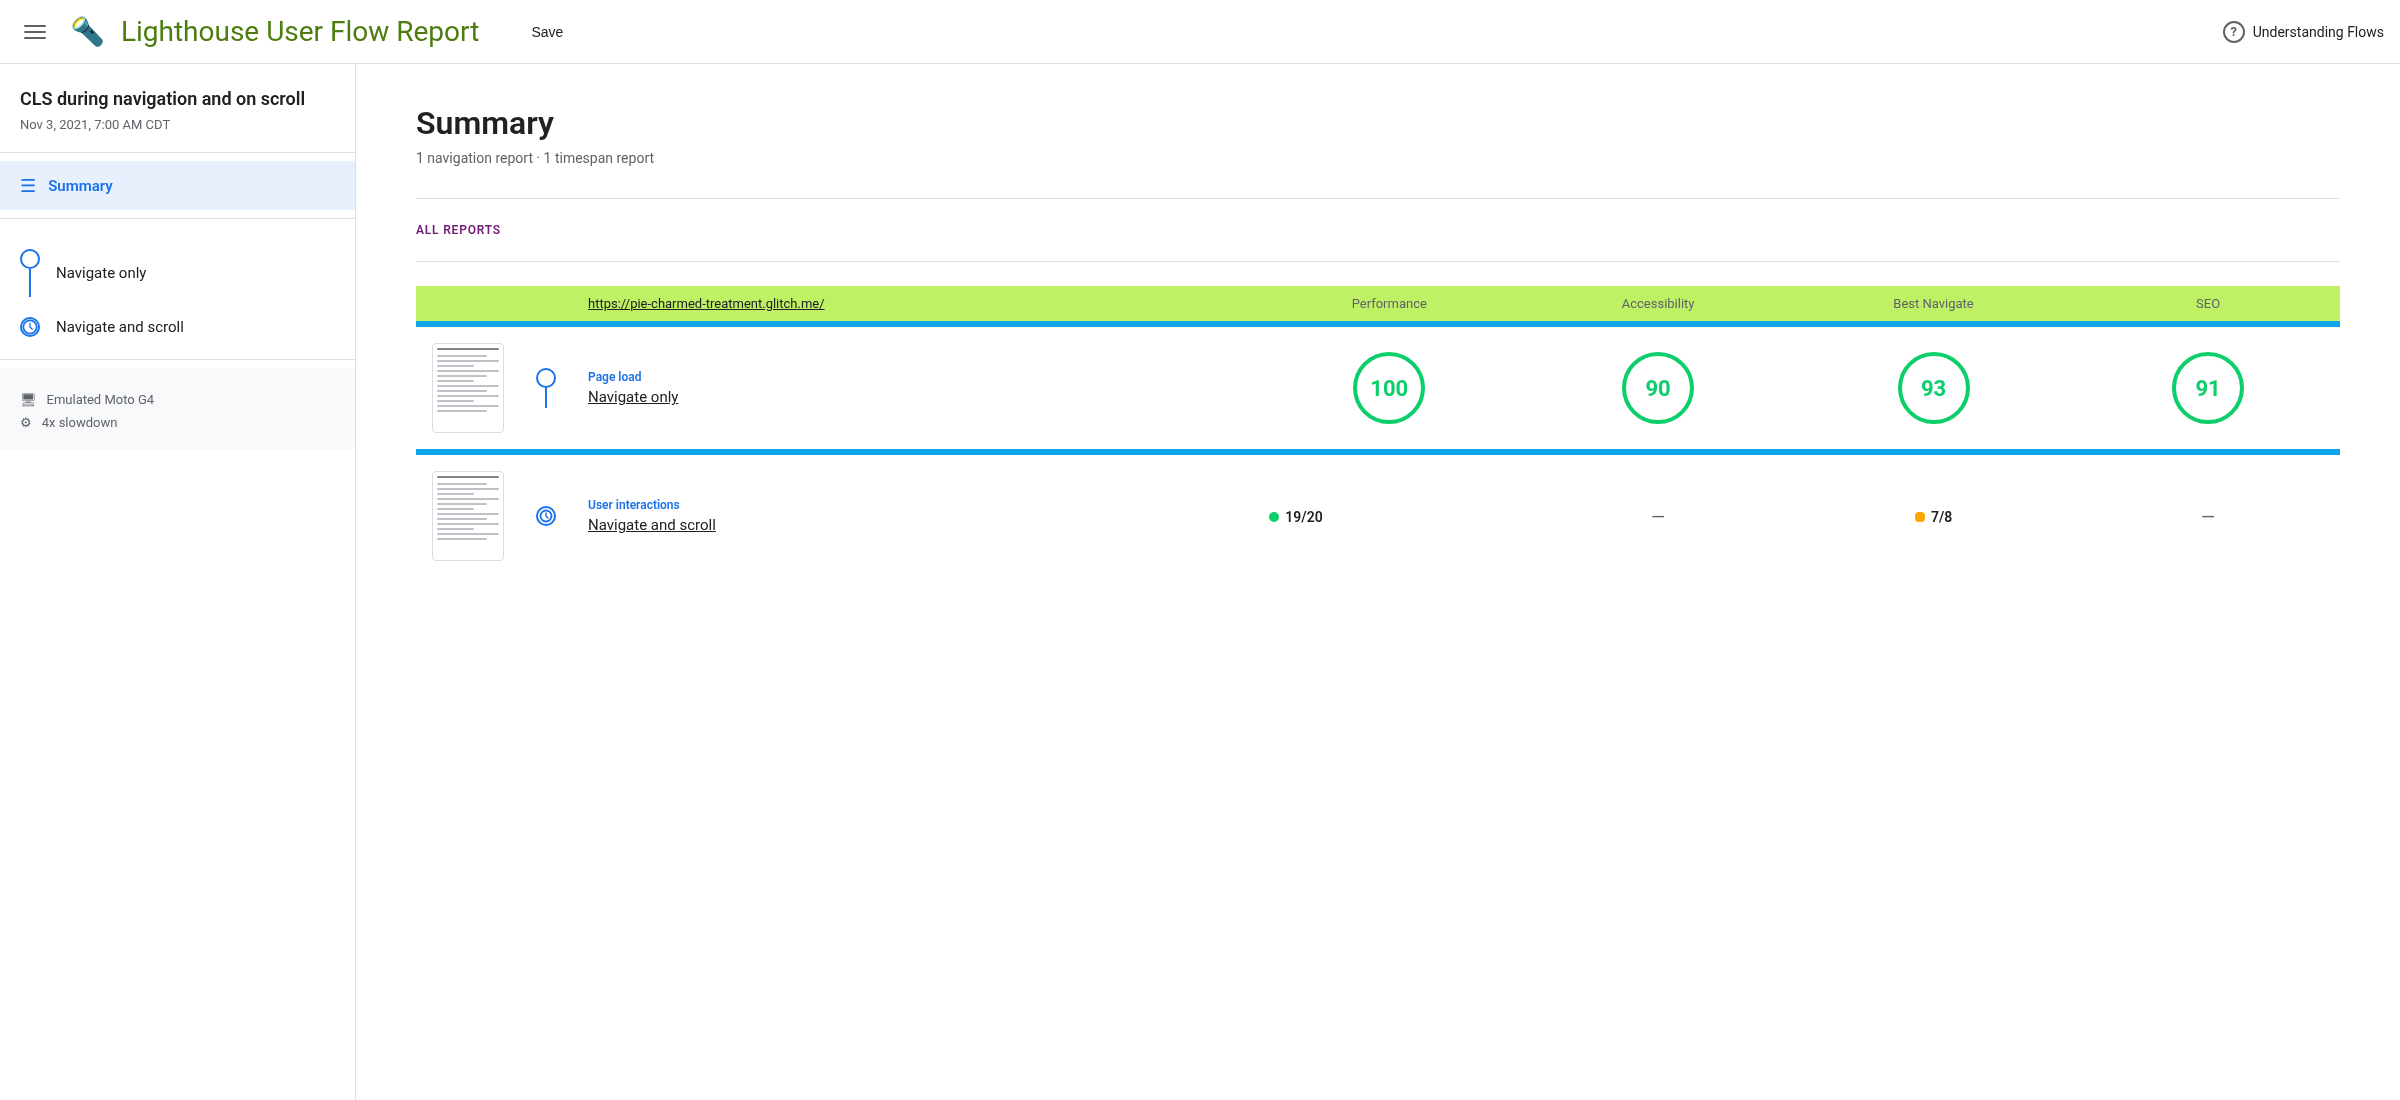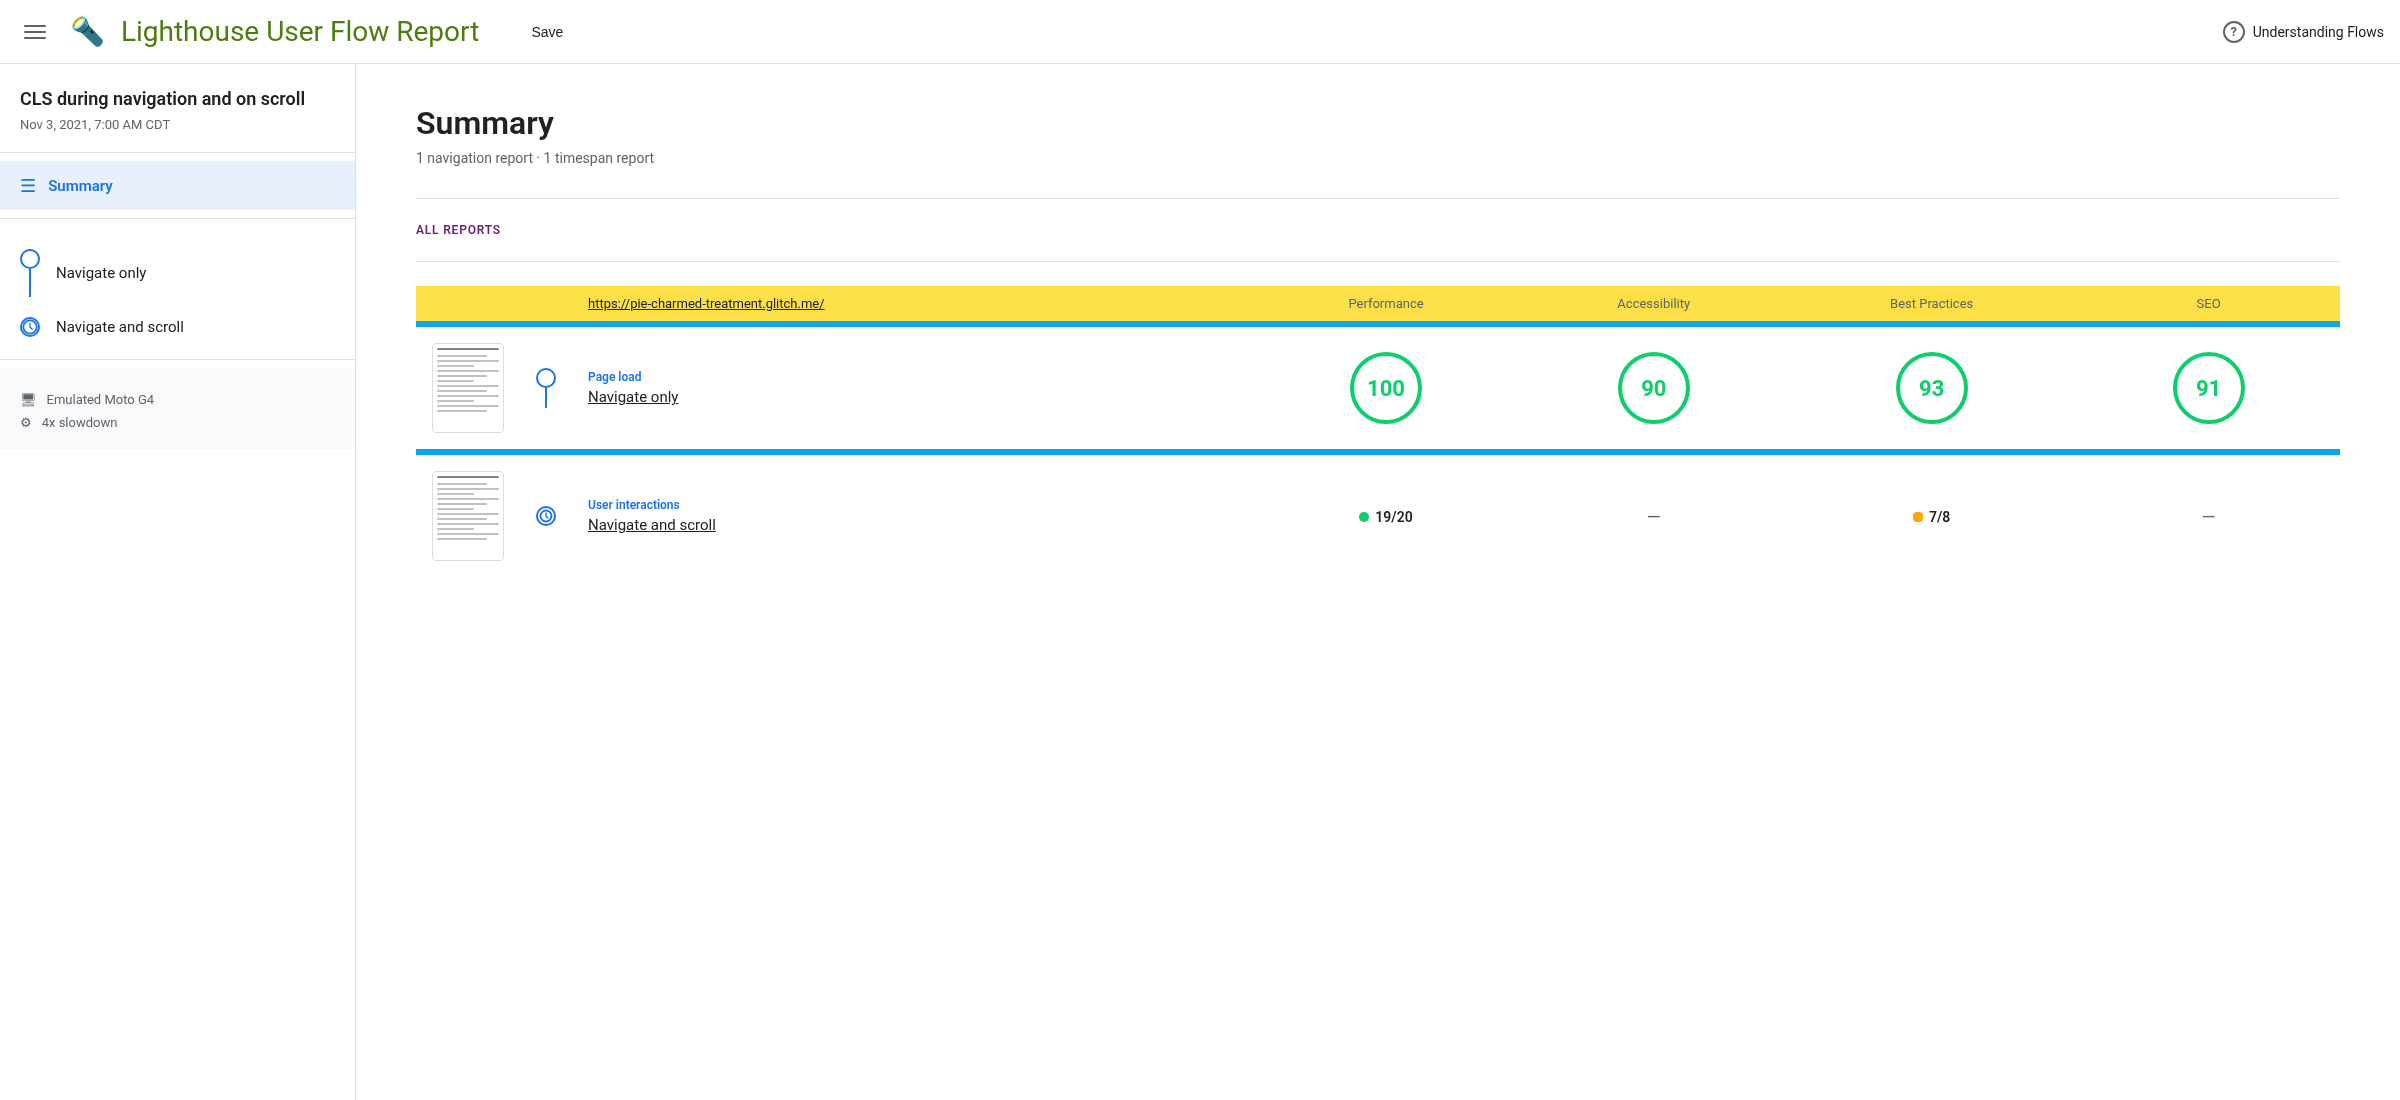--- a/index.html
+++ b/index.html
@@ -64,21 +64,21 @@
     
     .summary-heading { font-size: 32px; font-weight: 600; color: #202124; margin-bottom: 8px; }
     .summary-sub { font-size: 14px; color: #5f6368; margin-bottom: 32px; }
     .content-divider { height: 1px; background: #e0e0e0; margin: 24px 0; }
 
     
     .all-reports-label { font-size: 12px; font-weight: 600; color: #701a75; letter-spacing: 0.8px; text-transform: uppercase; margin-bottom: 20px; }
 
     
     .reports-table { width: 100%; border-collapse: collapse; }
-    .table-header-row td { padding: 10px 16px; font-size: 13px; color: #5f6368; background: #fde047; }
+    .table-header-row td { padding: 10px 16px; font-size: 13px; color: #5f6368; background: #bef264; }
     .table-header-url { font-size: 13px; color: #202124; text-decoration: underline; }
 
     
     .report-row td { padding: 16px; vertical-align: middle; border-top: 6px solid #0ea5e9; }
     .report-thumbnail {
       width: 72px; height: 90px; border: 1px solid #dadce0; border-radius: 4px;
       background: #fff; overflow: hidden; display: flex; align-items: flex-start; justify-content: center;
       padding: 4px;
     }
     .thumb-lines { width: 100%; }
@@ -206,21 +206,21 @@
           <td>
             <span class="table-header-url">https://pie-charmed-treatment.glitch.me/</span>
           </td>
           <td style="text-align:center;">
             <span>Performance</span>
           </td>
           <td style="text-align:center;">
             <span>Accessibility</span>
           </td>
           <td style="text-align:center;">
-            <span>Best Practices</span>
+            <span>Best Navigate</span>
           </td>
           <td style="text-align:center;">
             <span>SEO</span>
           </td>
         </tr>
       </thead>
       <tbody>
 
         <tr class="report-row">
           <td>
@@ -293,21 +293,21 @@
                   <circle cx="7" cy="7" r="5.5" stroke="#1a73e8" stroke-width="1.8"></circle>
                   <path d="M7 4v3l2 2" stroke="#1a73e8" stroke-width="1.4" stroke-linecap="round"></path>
                 </svg>
               </div>
             </div>
           </td>
           <td>
             <div class="report-type-label">User interactions</div>
             <div class="report-name-link">Navigate and scroll</div>
           </td>
-          <td style="text-align:center;">
+          <td style="text-align:left;">
             <div class="score-badge">
               <div class="score-dot-green"></div>
               <span>19/20</span>
             </div>
           </td>
           <td style="text-align:center;">
             <div class="score-dash">—</div>
           </td>
           <td style="text-align:center;">
             <div class="score-badge">

